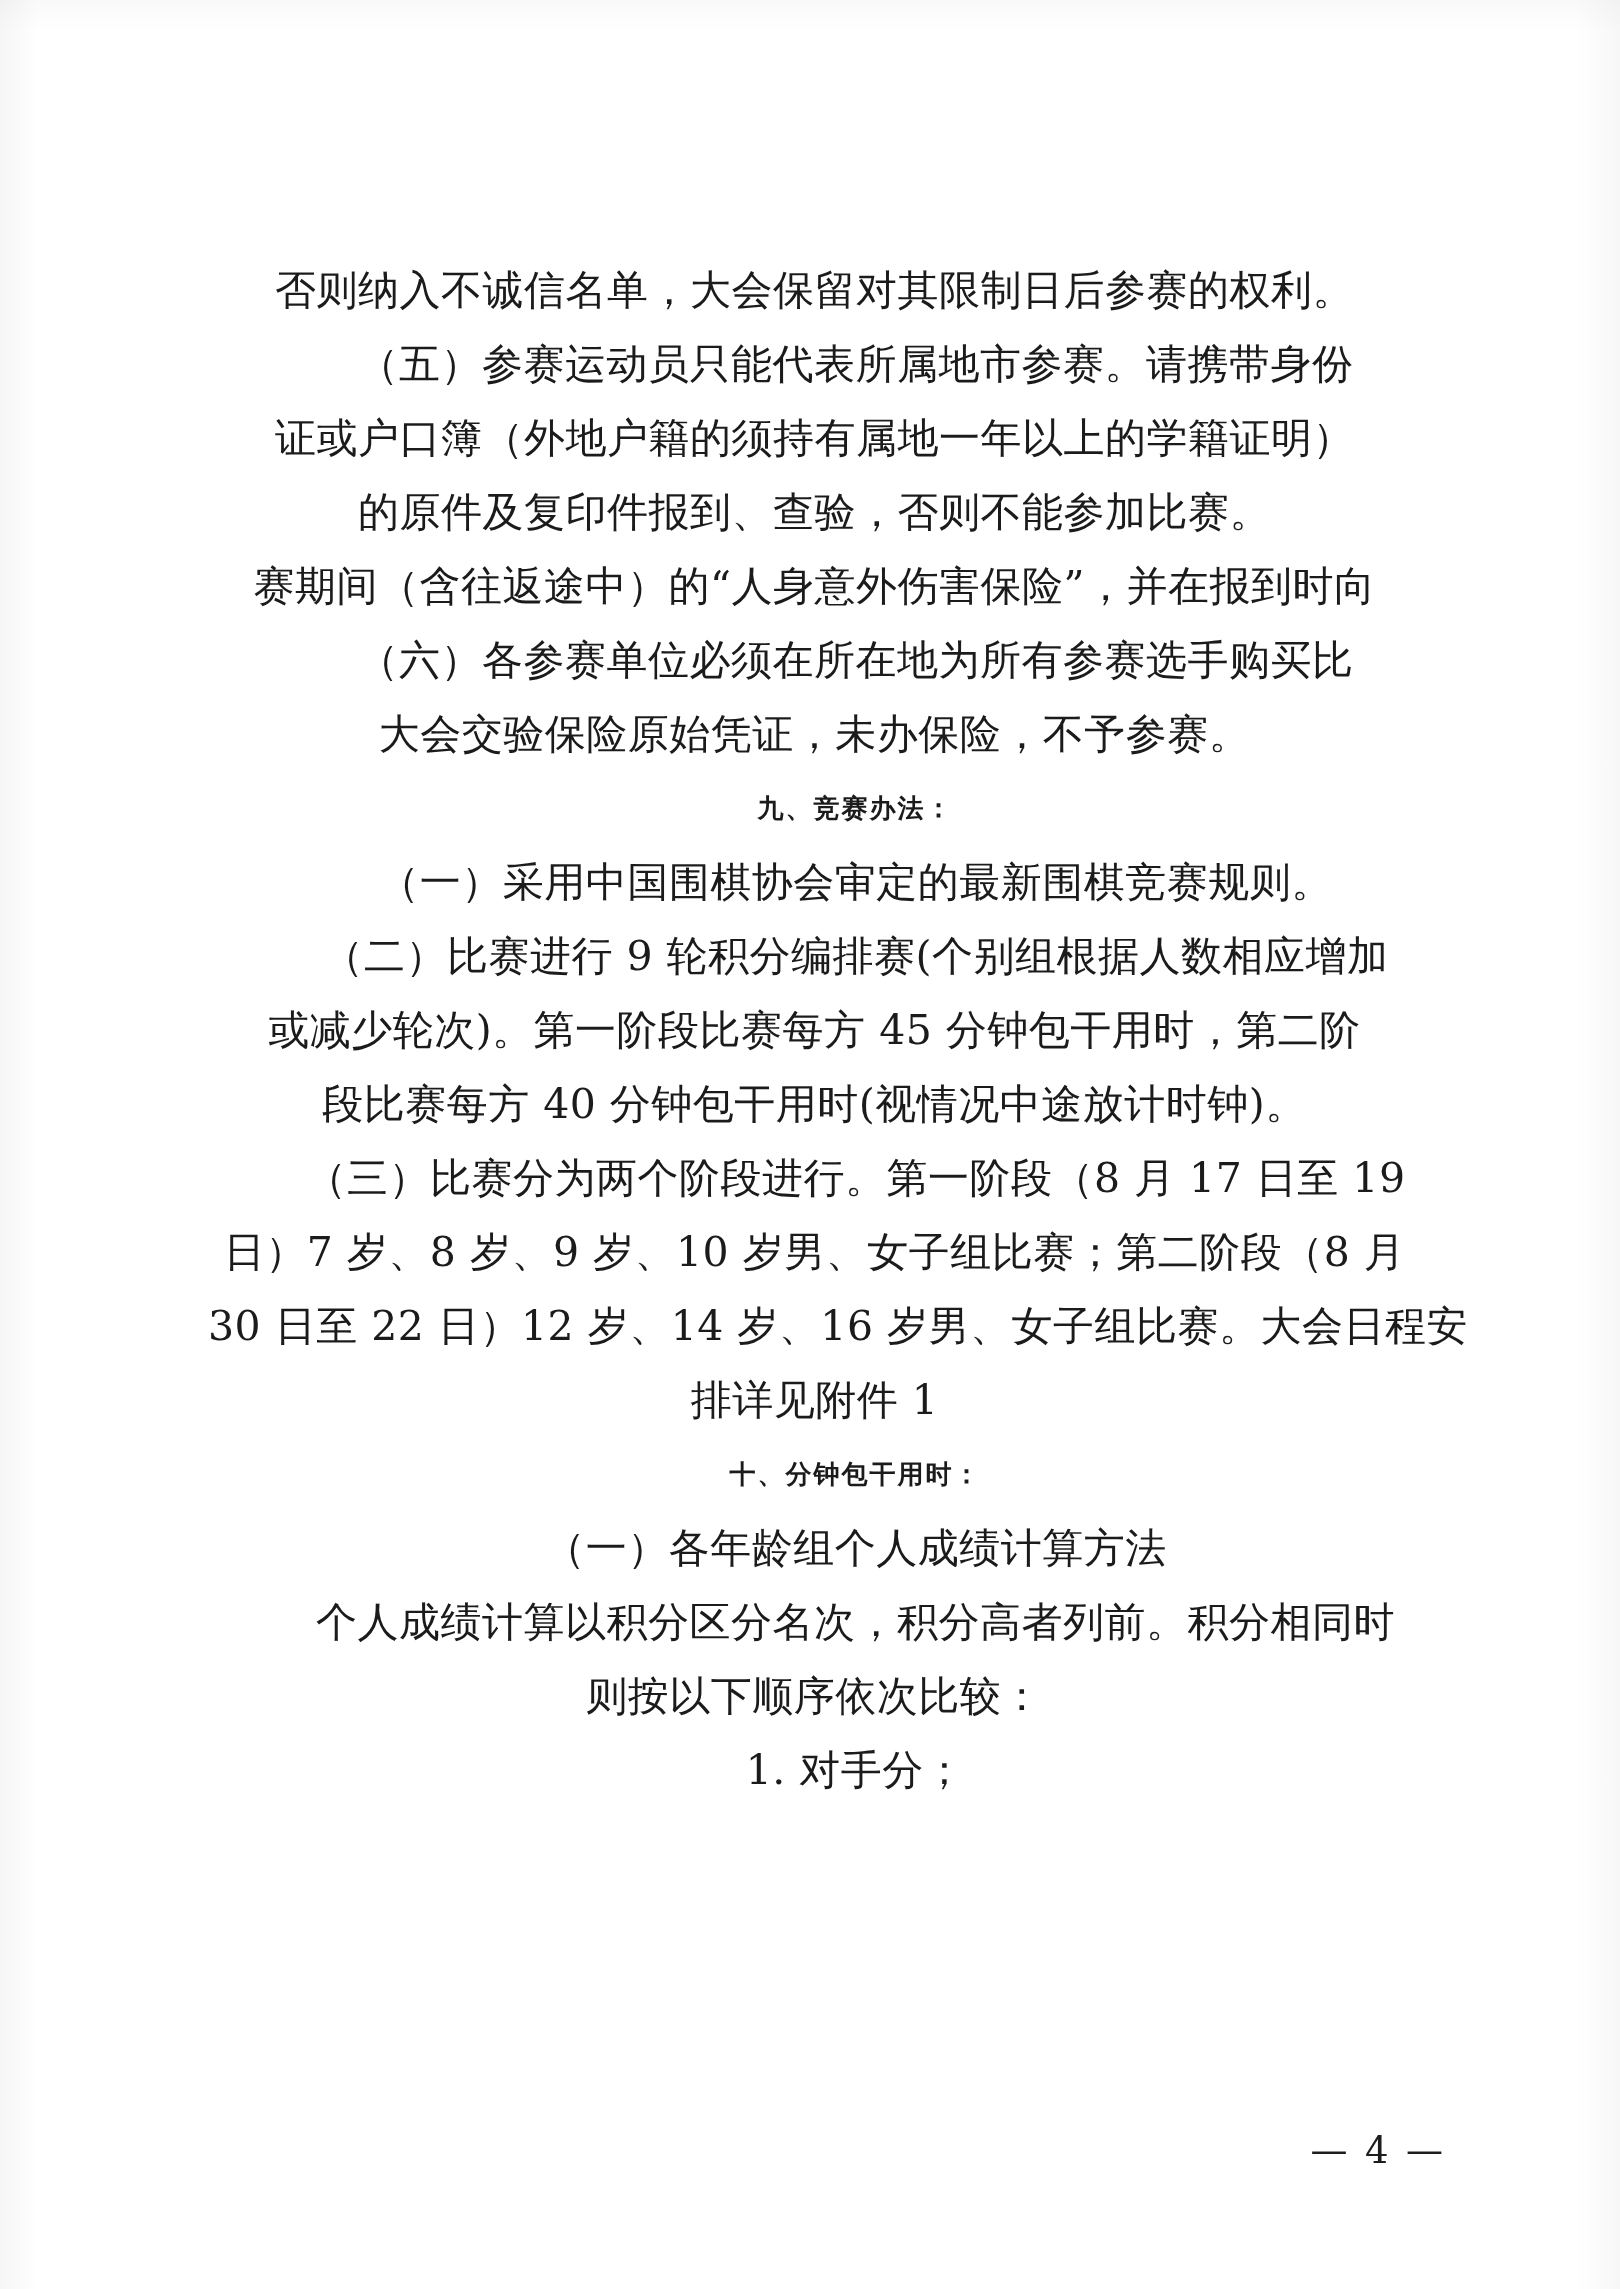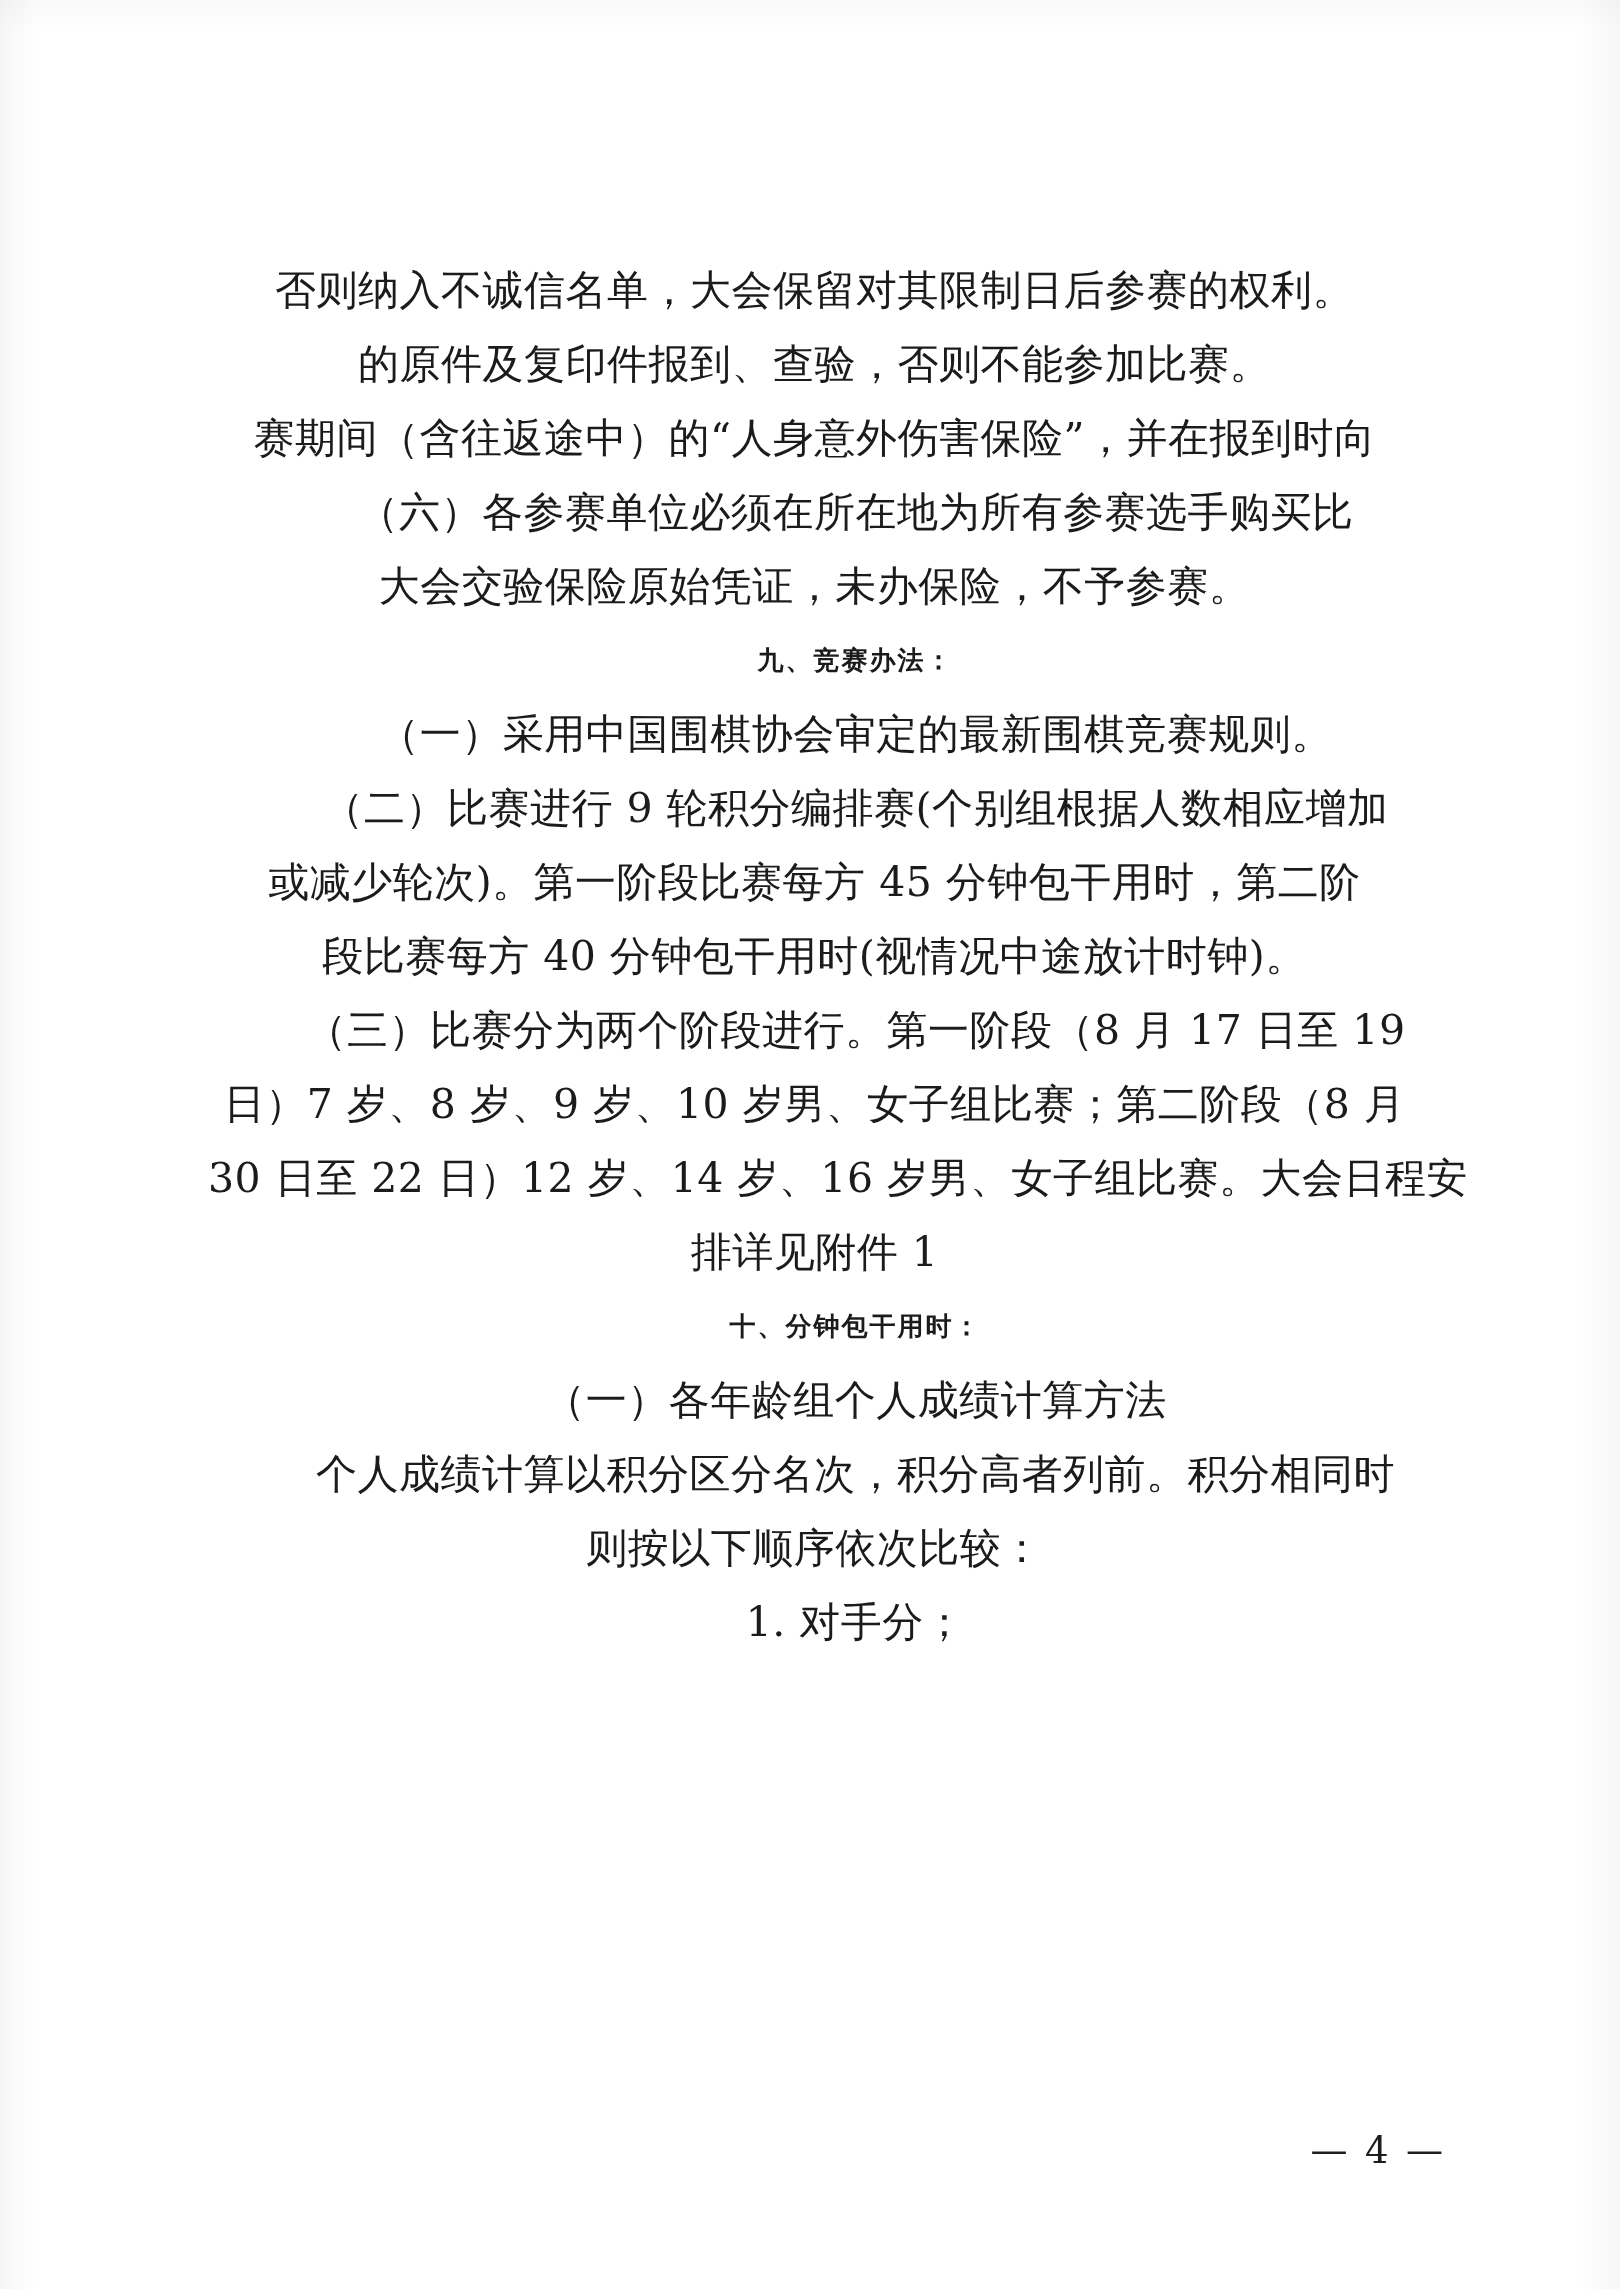--- a/index.html
+++ b/index.html
@@ -66,20 +66,22 @@
   }
 </style>
 </head>
 <body>
 
 <div class="page">
 
   <div class="content">
 
   <div class="ln">否则纳入不诚信名单，大会保留对其限制日后参赛的权利。</div>
+      <div class="ln indent">（五）参赛运动员只能代表所属地市参赛。请携带身份</div>
+      <div class="ln">证或户口簿（外地户籍的须持有属地一年以上的学籍证明）</div>
       <div class="ln">的原件及复印件报到、查验，否则不能参加比赛。</div>
       <div class="ln">赛期间（含往返途中）的“人身意外伤害保险”，并在报到时向</div>
       <div class="ln indent">（六）各参赛单位必须在所在地为所有参赛选手购买比</div>
       <div class="ln">大会交验保险原始凭证，未办保险，不予参赛。</div>
       <div class="ln heading">九、竞赛办法：</div>
       <div class="ln indent">（一）采用中国围棋协会审定的最新围棋竞赛规则。</div>
       <div class="ln indent">（二）比赛进行 9 轮积分编排赛(个别组根据人数相应增加</div>
       <div class="ln">或减少轮次)。第一阶段比赛每方 45 分钟包干用时，第二阶</div>
       <div class="ln">段比赛每方 40 分钟包干用时(视情况中途放计时钟)。</div>
       <div class="ln indent">（三）比赛分为两个阶段进行。第一阶段（8 月 17 日至 19</div>

